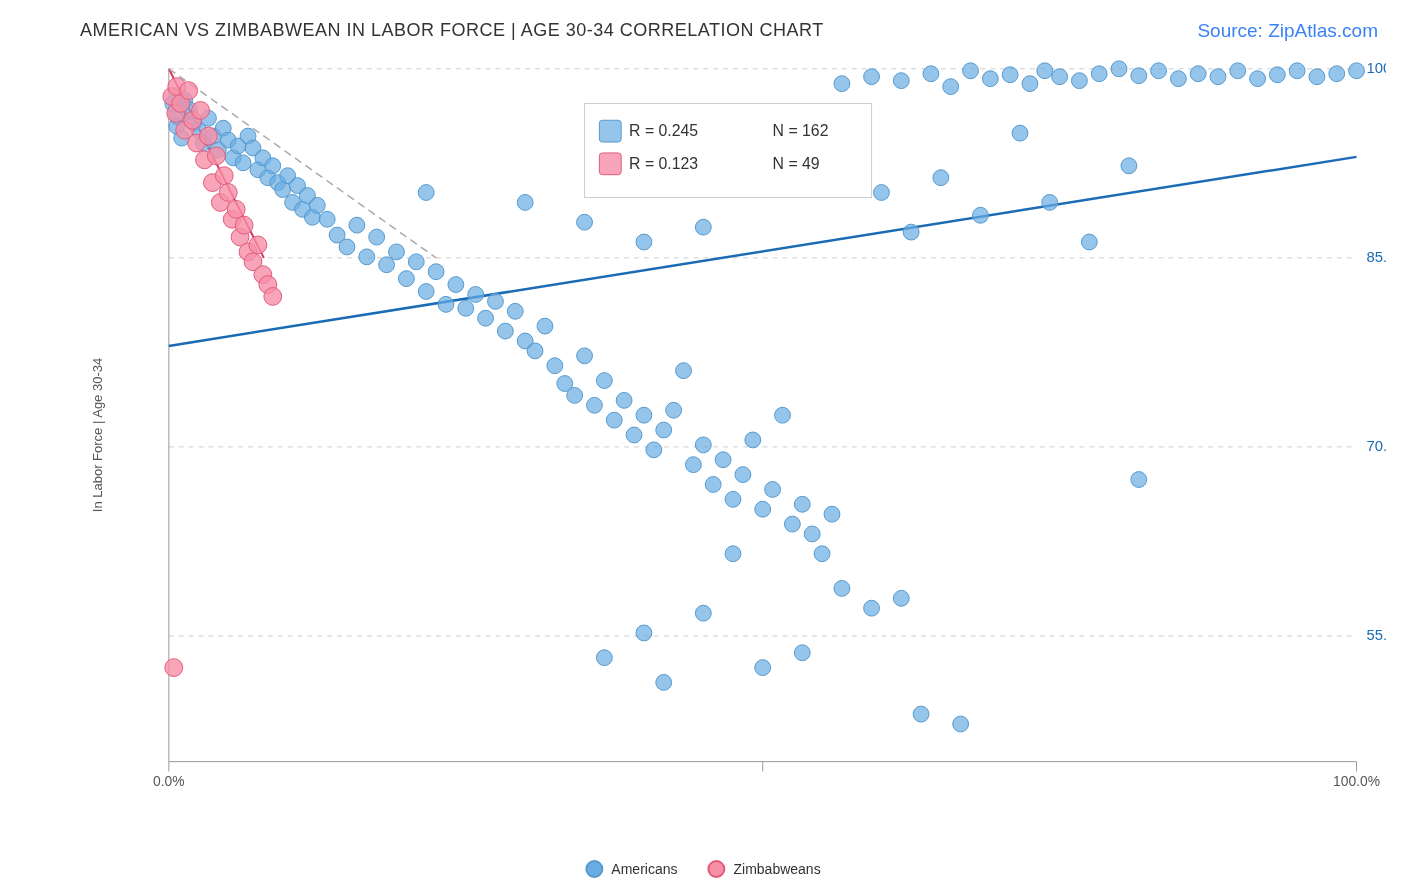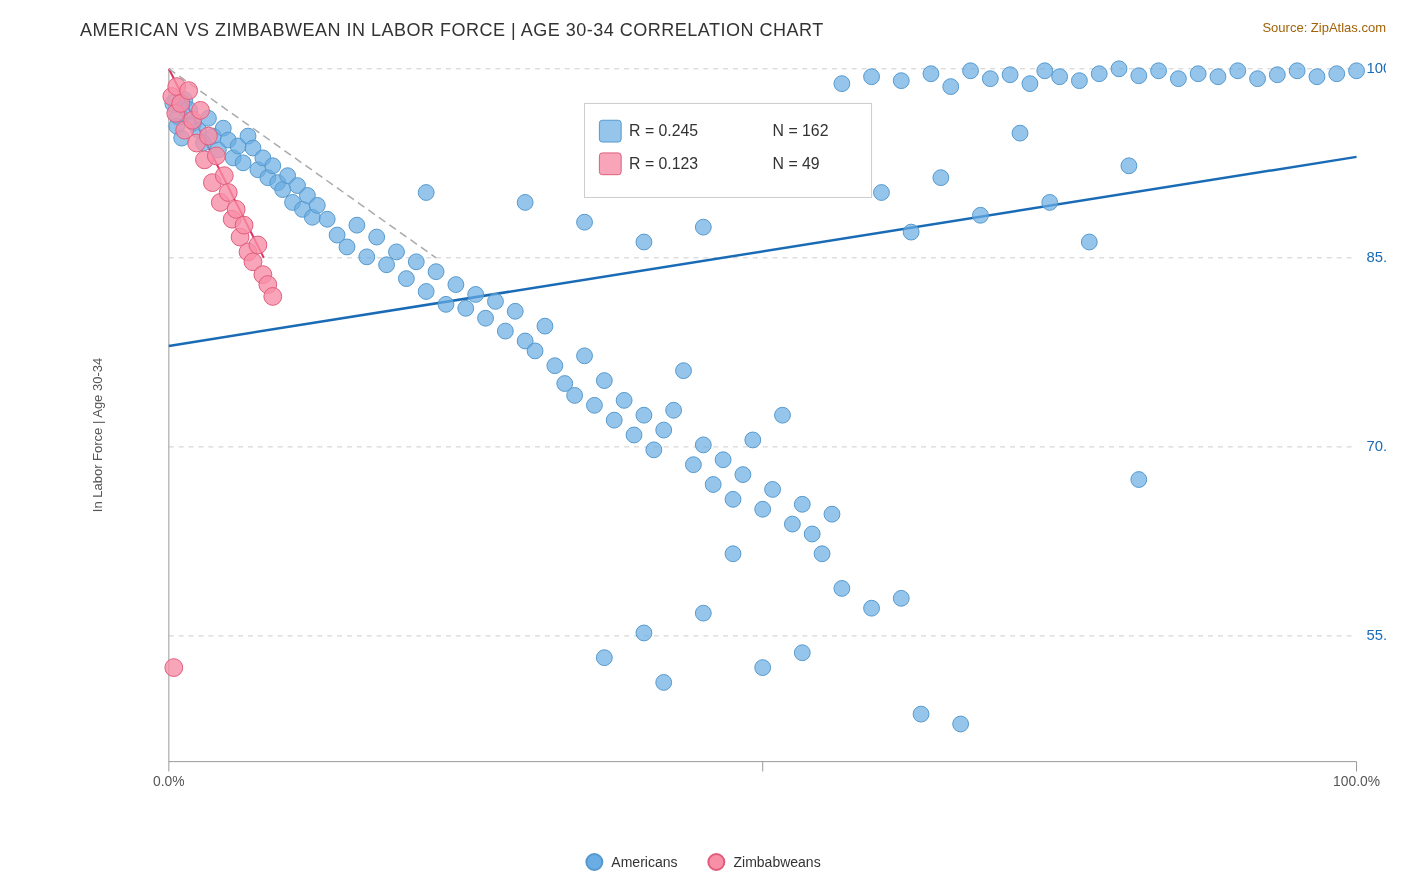--- a/index.html
+++ b/index.html
@@ -19,23 +19,23 @@
     .chart-title {
       font-size: 18px;
       font-weight: normal;
       color: #333;
       margin-bottom: 8px;
       letter-spacing: 0.5px;
     }
     .source-label {
       position: absolute;
       top: 20px;
-      right: 20px;
-      font-size: 13px;
-      color: #a16207;
+      right: 28px;
+      font-size: 19px;
+      color: #3b82f6;
     }
     .chart-area {
       position: relative;
       width: 100%;
       height: calc(100% - 40px);
     }
     svg.main-chart {
       width: 100%;
       height: 100%;
     }
@@ -43,21 +43,21 @@
       position: absolute;
       left: -60px;
       top: 50%;
       transform: translateY(-50%) rotate(-90deg);
       font-size: 13px;
       color: #555;
       white-space: nowrap;
     }
     .legend-container {
       position: absolute;
-      bottom: 21px;
+      bottom: 14px;
       left: 50%;
       transform: translateX(-50%);
       display: flex;
       align-items: center;
       gap: 30px;
     }
     .legend-item {
       display: flex;
       align-items: center;
       gap: 8px;

